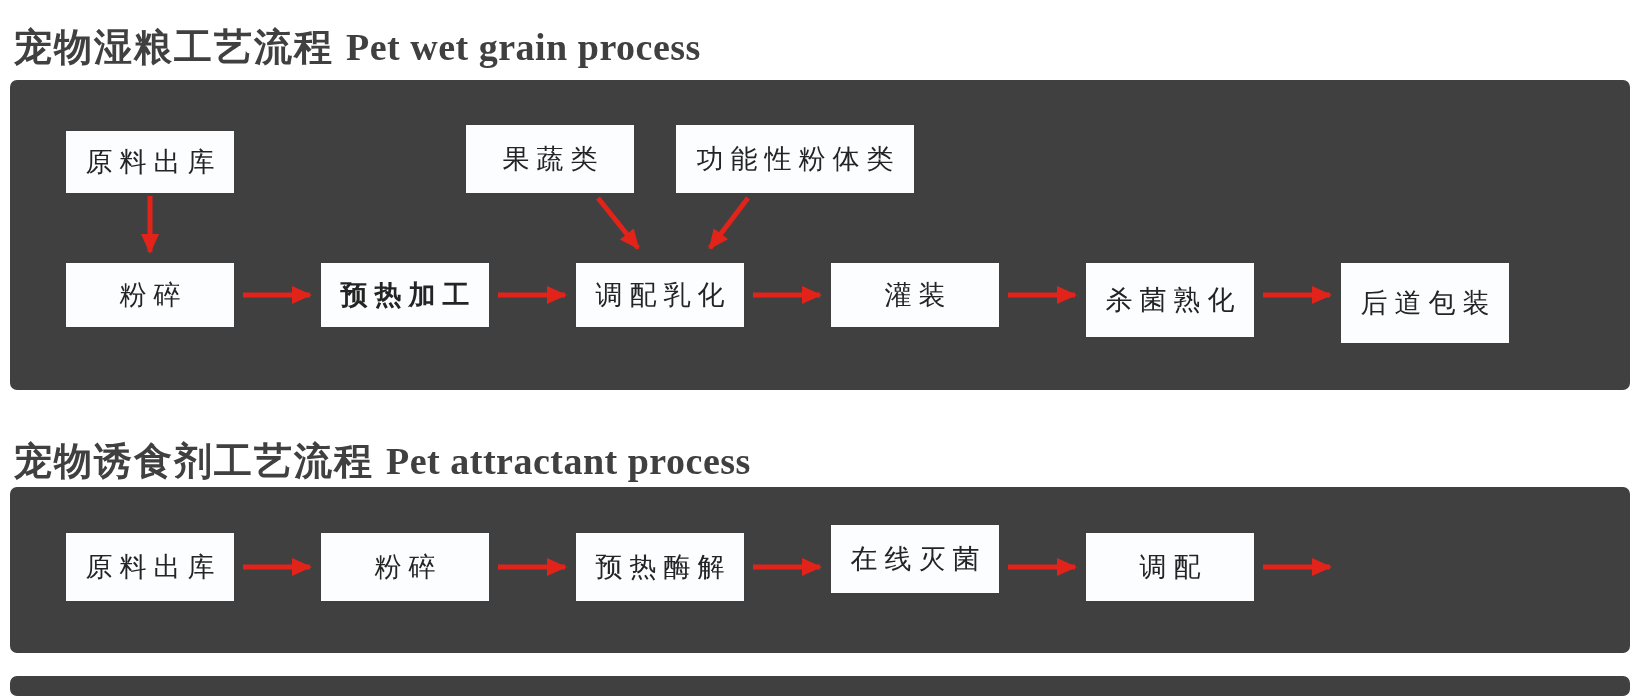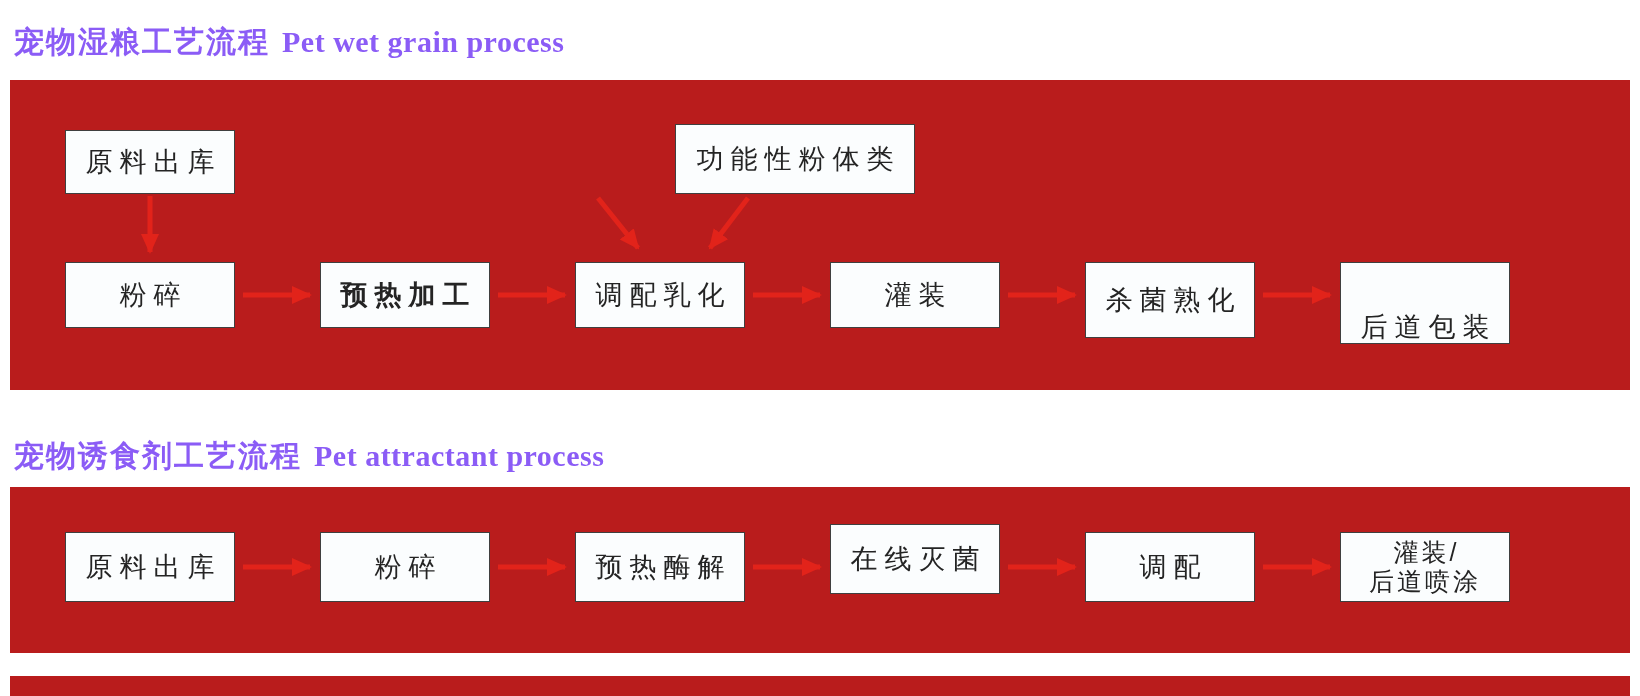--- a/index.html
+++ b/index.html
@@ -4,30 +4,30 @@
 <style>
   * { margin:0; padding:0; box-sizing:border-box; }
   html,body { background:#ffffff; }
   body { font-family:"Liberation Sans", sans-serif; }
 
   .page { position:relative; width:1640px; height:696px; background:#ffffff; overflow:hidden; }
 
   .section-title {
     position:absolute; left:14px;
     font-family:"Liberation Serif", serif;
-    font-weight:bold; font-size:30px; color:#8b5cf6;
+    font-weight:bold; font-size:38px; color:#404040;
     white-space:nowrap;
   }
   .section-title .zh { letter-spacing:2px; margin-right:12px; }
   .section-title .en { letter-spacing:0.5px; }
 
   #title1 { top:22px; }
   #title2 { top:436px; }
 
-  .panel { position:absolute; left:10px; width:1620px; background:#b91c1c; }
+  .panel { position:absolute; left:10px; width:1620px; background:#404040;border-radius:7px; }
   #panel1 { top:80px;  height:310px; }
   #panel2 { top:487px; height:166px; }
   #panel3 { top:676px; height:20px; }
 
   .arrows { position:absolute; left:0; top:0; width:100%; height:100%; }
   .arrows line { stroke:#e2231a; stroke-width:5; }
 
   .box {
     position:absolute;
     background:#fbfdfe;
@@ -66,40 +66,43 @@
       <line x1="233" y1="215" x2="300" y2="215" marker-end="url(#ah1)"></line>
       <line x1="488" y1="215" x2="555" y2="215" marker-end="url(#ah1)"></line>
       <line x1="743" y1="215" x2="810" y2="215" marker-end="url(#ah1)"></line>
       <line x1="998" y1="215" x2="1065" y2="215" marker-end="url(#ah1)"></line>
       <line x1="1253" y1="215" x2="1320" y2="215" marker-end="url(#ah1)"></line>
     </svg>
 
     <div class="box" style="left:55px; top:50px; width:170px; height:64px;">
       <span class="label">原料出库</span>
     </div>
+    <div class="box" style="left:455px; top:44px; width:170px; height:70px;">
+      <span class="label">果蔬类</span>
+    </div>
     <div class="box" style="left:665px; top:44px; width:240px; height:70px;">
       <span class="label">功能性粉体类</span>
     </div>
 
     <div class="box" style="left:55px; top:182px; width:170px; height:66px;">
       <span class="label">粉碎</span>
     </div>
     <div class="box" style="left:310px; top:182px; width:170px; height:66px;font-weight:bold;">
       <span class="label">预热加工</span>
     </div>
     <div class="box" style="left:820px; top:182px; width:170px; height:66px;">
       <span class="label">灌装</span>
     </div>
     <div class="box" style="left:565px; top:182px; width:170px; height:66px;">
       <span class="label">调配乳化</span>
     </div>
     <div class="box" style="left:1075px; top:182px; width:170px; height:76px;">
       <span class="label">杀菌熟化</span>
     </div>
-    <div class="box" style="left:1330px; top:182px; width:170px; height:82px;align-items:flex-end;">
+    <div class="box" style="left:1330px; top:182px; width:170px; height:82px;">
       <span class="label">后道包装</span>
     </div>
   </div>
 
   <h1 class="section-title" id="title2">
     <span class="zh">宠物诱食剂工艺流程</span><span class="en">Pet attractant process</span>
   </h1>
 
   <div class="panel" id="panel2">
 
@@ -124,21 +127,17 @@
     </div>
     <div class="box" style="left:565px; top:45px; width:170px; height:70px;">
       <span class="label">预热酶解</span>
     </div>
     <div class="box" style="left:820px; top:37px; width:170px; height:70px;">
       <span class="label">在线灭菌</span>
     </div>
     <div class="box" style="left:1075px; top:45px; width:170px; height:70px;">
       <span class="label">调配</span>
     </div>
-    <div class="box" style="left:1330px; top:45px; width:170px; height:70px;">
-      <span class="label small">灌装/
-后道喷涂</span>
-    </div>
   </div>
 
   <div class="panel" id="panel3"></div>
 
 </div>
 
 </body></html>

